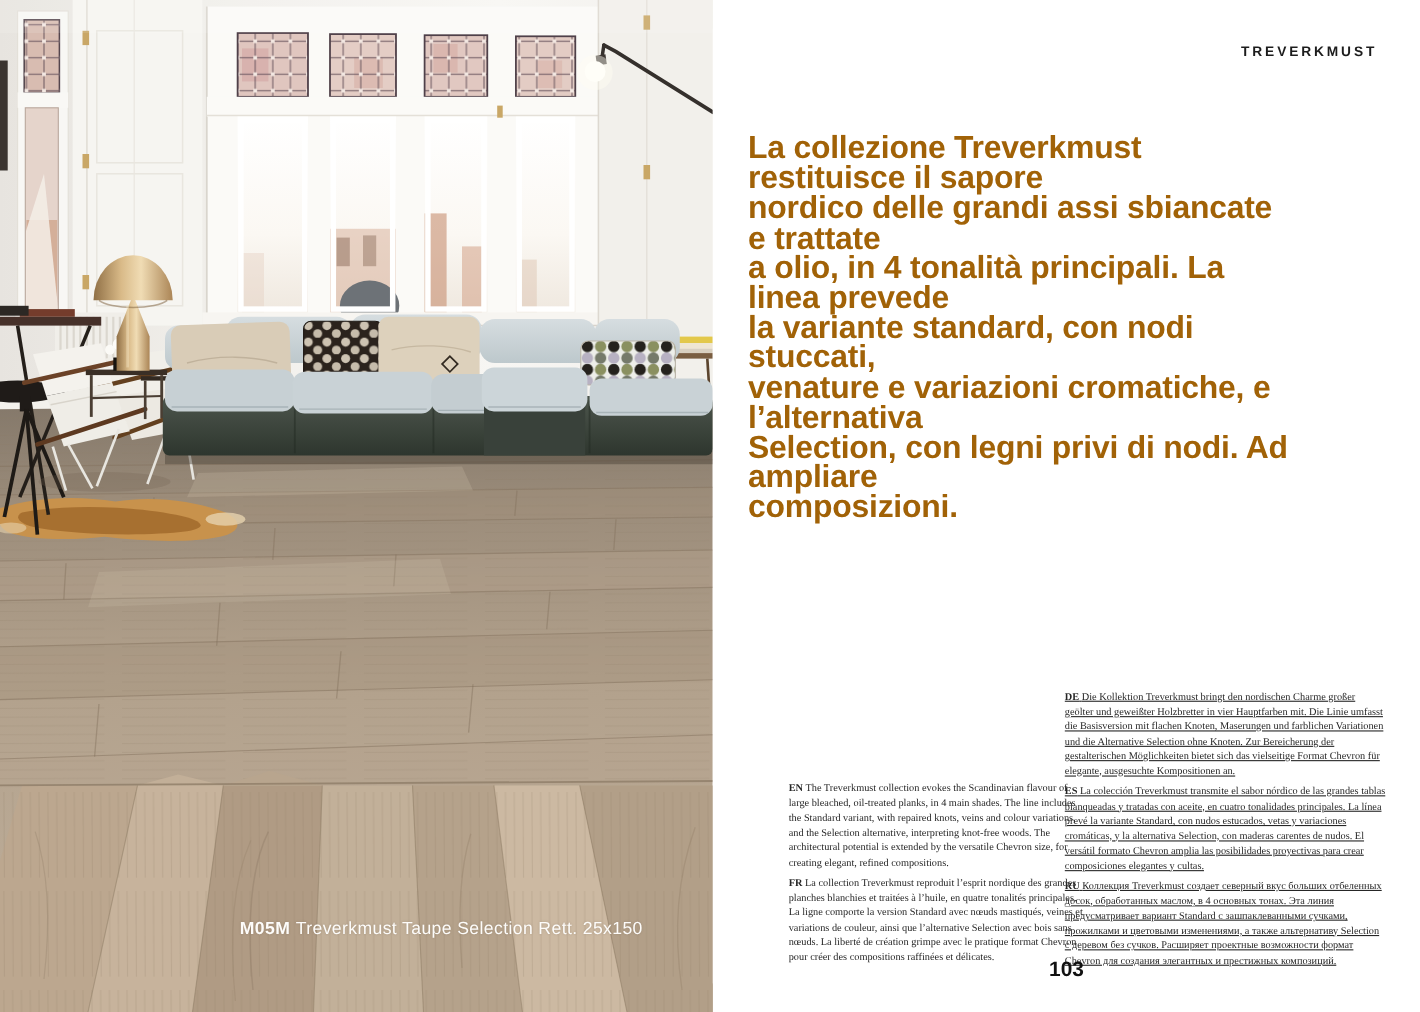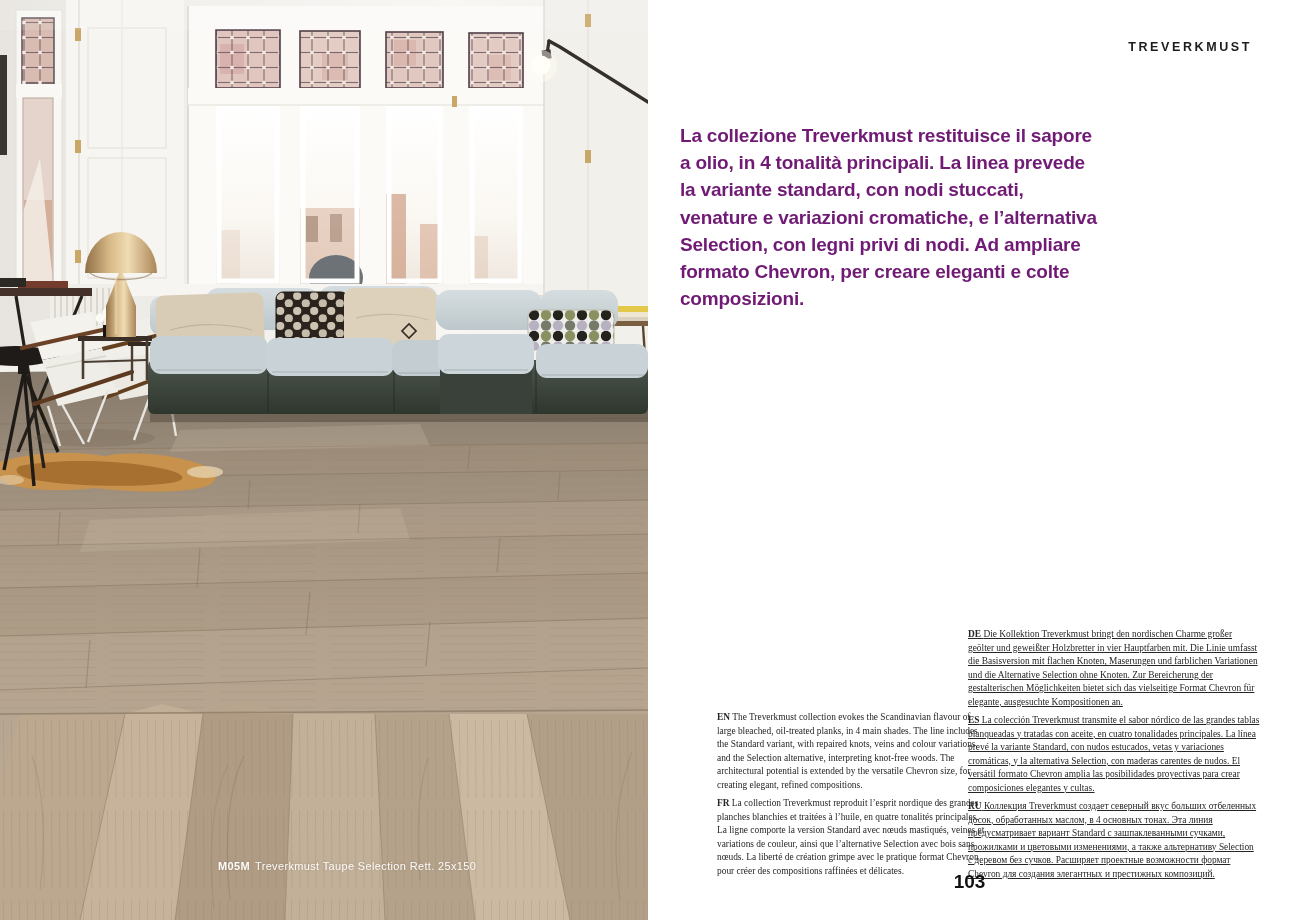--- a/index.html
+++ b/index.html
@@ -1,29 +1,29 @@
 <!DOCTYPE html>
 <html><head>
 <meta charset="utf-8">
 <style>
   html,body{margin:0;padding:0;background:#ffffff;}
   .sheet{position:relative;width:1291px;height:920px;background:#ffffff;overflow:hidden;
          font-family:"Liberation Sans",sans-serif;color:#1b1b1b;}
   
   .photo{position:absolute;left:0;top:0;width:648px;height:920px;margin:0;}
   .photo svg{display:block;width:648px;height:920px;}
-  .caption{position:absolute;left:218px;top:860px;color:#fdfcfa;font-size:11px;
+  .caption{position:absolute;left:218px;top:836px;color:#fdfcfa;font-size:16px;
            letter-spacing:.35px;white-space:nowrap;text-shadow:0 0 2px rgba(90,70,50,.25);}
   .cap-code{font-weight:700;margin-right:5px;}
   
   .page-right{position:absolute;left:648px;top:0;width:643px;height:920px;background:#ffffff;border-radius:27px;}
   .brand{position:absolute;top:40px;right:39px;font-size:12.5px;font-weight:700;
          letter-spacing:2.6px;color:#1c1c1c;}
-  .headline{position:absolute;left:32px;top:122px;width:500px;font-size:19px;
-            line-height:27.2px;font-weight:700;letter-spacing:-.2px;color:#701a75;}
+  .headline{position:absolute;left:32px;top:122px;width:500px;font-size:29px;
+            line-height:27.2px;font-weight:700;letter-spacing:-.2px;color:#a16207;}
   .col{position:absolute;font-family:"Liberation Serif",serif;font-size:9.4px;
        line-height:13.5px;color:#262626;}
   .col p{margin:0 0 5px 0;}
   .col b{font-family:"Liberation Serif",serif;font-weight:700;}
   .col-a{left:37px;top:711px;width:273px;margin-left:32px;}
   .col-b{left:320px;top:628px;width:292px;text-decoration:underline;}
   .folio{position:absolute;bottom:27px;left:50%;transform:translateX(-50%);
          font-size:19px;font-weight:700;color:#111;}
 </style>
 </head>
@@ -408,25 +408,25 @@
     <figcaption class="caption">
       <span class="cap-code">M05M</span><span>Treverkmust Taupe Selection Rett. 25x150</span>
     </figcaption>
   </figure>
 
   <section class="page-right">
     <header class="brand">TREVERKMUST</header>
 
     <div class="headline">
       <div>La collezione Treverkmust restituisce il sapore</div>
+      <div>nordico delle grandi assi sbiancate e trattate</div>
       <div>a olio, in 4 tonalità principali. La linea prevede</div>
       <div>la variante standard, con nodi stuccati,</div>
       <div>venature e variazioni cromatiche, e l’alternativa</div>
       <div>Selection, con legni privi di nodi. Ad ampliare</div>
-      <div>formato Chevron, per creare eleganti e colte</div>
       <div>composizioni.</div>
     </div>
 
     <div class="col col-a">
       <p><b>EN</b> <span>The Treverkmust collection evokes the Scandinavian flavour of large bleached, oil-treated planks, in 4 main shades. The line includes the Standard variant, with repaired knots, veins and colour variations, and the Selection alternative, interpreting knot-free woods. The architectural potential is extended by the versatile Chevron size, for creating elegant, refined compositions.</span></p>
       <p><b>FR</b> <span>La collection Treverkmust reproduit l’esprit nordique des grandes planches blanchies et traitées à l’huile, en quatre tonalités principales. La ligne comporte la version Standard avec nœuds mastiqués, veines et variations de couleur, ainsi que l’alternative Selection avec bois sans nœuds. La liberté de création grimpe avec le pratique format Chevron pour créer des compositions raffinées et délicates.</span></p>
     </div>
 
     <div class="col col-b">
       <p><b>DE</b> <span>Die Kollektion Treverkmust bringt den nordischen Charme großer geölter und geweißter Holzbretter in vier Hauptfarben mit. Die Linie umfasst die Basisversion mit flachen Knoten, Maserungen und farblichen Variationen und die Alternative Selection ohne Knoten. Zur Bereicherung der gestalterischen Möglichkeiten bietet sich das vielseitige Format Chevron für elegante, ausgesuchte Kompositionen an.</span></p>

